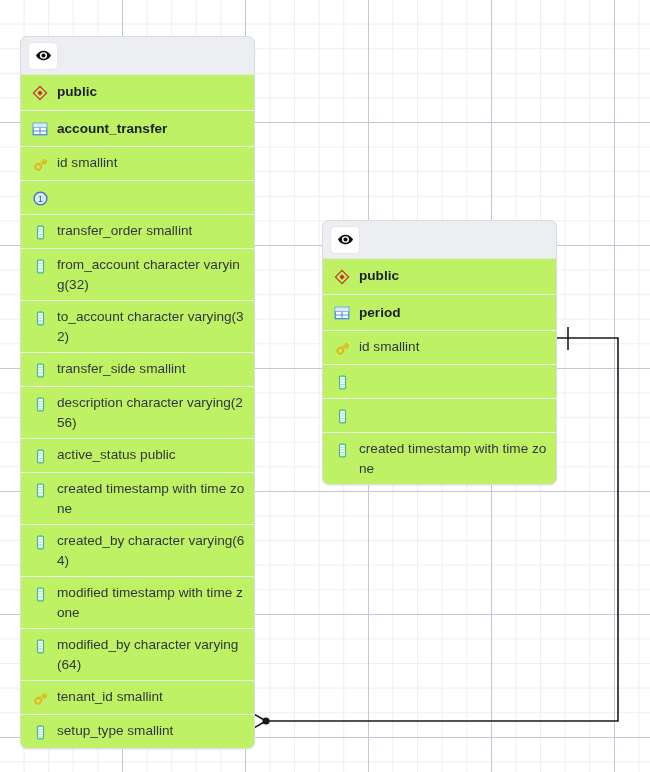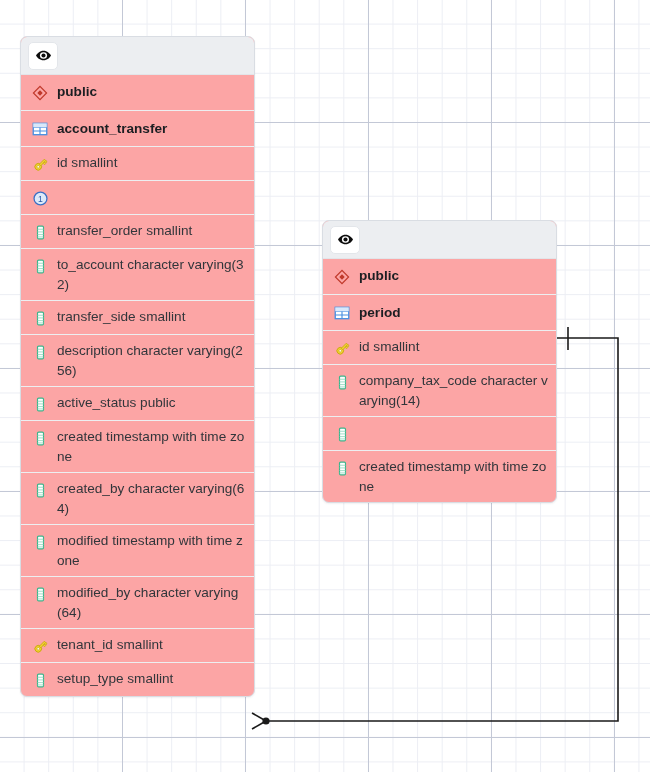--- a/index.html
+++ b/index.html
@@ -19,21 +19,21 @@
       linear-gradient(to bottom, #eceef4 1px, transparent 1px);
     background-size:123px 123px,123px 123px,24.6px 24.6px,24.6px 24.6px;
     background-position:-1px -1px,-1px -1px,-1px -1px,-1px -1px;
   }
   
   #links{position:absolute;left:0;top:0;width:650px;height:772px;}
 
   
   .entity{
     position:absolute;
-    background:#fca5a5;
+    background:#bef264;
     border:1px solid #d9dde3;
     border-radius:7px;
     box-shadow:0 1px 2px rgba(16,24,40,.06);
     overflow:hidden;
   }
   .entity-header{
     background:#eceef1;
     border-bottom:1px solid #e2e5e9;
     height:37px;
     display:flex;align-items:center;
@@ -160,20 +160,32 @@
         <rect x="4.4" y="1.3" width="7.2" height="15.4" rx="1.4" fill="#ffffff" stroke="#3cb48a" stroke-width="1.4"></rect>
         <line x1="4.4" y1="5.1" x2="11.6" y2="5.1" stroke="#8fd7bd" stroke-width="1"></line>
         <line x1="4.4" y1="8.3" x2="11.6" y2="8.3" stroke="#8fd7bd" stroke-width="1"></line>
         <line x1="4.4" y1="11.5" x2="11.6" y2="11.5" stroke="#8fd7bd" stroke-width="1"></line>
         <line x1="4.4" y1="14.3" x2="11.6" y2="14.3" stroke="#8fd7bd" stroke-width="1"></line>
       </svg>
     </span>
     <span class="txt">transfer_order smallint</span>
   </div>
 
+  <div class="row">
+    <span class="ico">
+      <svg width="15" height="15" viewBox="0 0 16 18">
+        <rect x="4.4" y="1.3" width="7.2" height="15.4" rx="1.4" fill="#ffffff" stroke="#3cb48a" stroke-width="1.4"></rect>
+        <line x1="4.4" y1="5.1" x2="11.6" y2="5.1" stroke="#8fd7bd" stroke-width="1"></line>
+        <line x1="4.4" y1="8.3" x2="11.6" y2="8.3" stroke="#8fd7bd" stroke-width="1"></line>
+        <line x1="4.4" y1="11.5" x2="11.6" y2="11.5" stroke="#8fd7bd" stroke-width="1"></line>
+        <line x1="4.4" y1="14.3" x2="11.6" y2="14.3" stroke="#8fd7bd" stroke-width="1"></line>
+      </svg>
+    </span>
+    <span class="txt">from_account character varying(32)</span>
+  </div>
 
   <div class="row">
     <span class="ico">
       <svg width="15" height="15" viewBox="0 0 16 18">
         <rect x="4.4" y="1.3" width="7.2" height="15.4" rx="1.4" fill="#ffffff" stroke="#3cb48a" stroke-width="1.4"></rect>
         <line x1="4.4" y1="5.1" x2="11.6" y2="5.1" stroke="#8fd7bd" stroke-width="1"></line>
         <line x1="4.4" y1="8.3" x2="11.6" y2="8.3" stroke="#8fd7bd" stroke-width="1"></line>
         <line x1="4.4" y1="11.5" x2="11.6" y2="11.5" stroke="#8fd7bd" stroke-width="1"></line>
         <line x1="4.4" y1="14.3" x2="11.6" y2="14.3" stroke="#8fd7bd" stroke-width="1"></line>
       </svg>
@@ -353,21 +365,20 @@
   <div class="row">
     <span class="ico">
       <svg width="15" height="15" viewBox="0 0 16 18">
         <rect x="4.4" y="1.3" width="7.2" height="15.4" rx="1.4" fill="#ffffff" stroke="#3cb48a" stroke-width="1.4"></rect>
         <line x1="4.4" y1="5.1" x2="11.6" y2="5.1" stroke="#8fd7bd" stroke-width="1"></line>
         <line x1="4.4" y1="8.3" x2="11.6" y2="8.3" stroke="#8fd7bd" stroke-width="1"></line>
         <line x1="4.4" y1="11.5" x2="11.6" y2="11.5" stroke="#8fd7bd" stroke-width="1"></line>
         <line x1="4.4" y1="14.3" x2="11.6" y2="14.3" stroke="#8fd7bd" stroke-width="1"></line>
       </svg>
     </span>
-    <span class="txt">company_tax_code character varying(14)</span>
   </div>
 
   <div class="row">
     <span class="ico">
       <svg width="15" height="15" viewBox="0 0 16 18">
         <rect x="4.4" y="1.3" width="7.2" height="15.4" rx="1.4" fill="#ffffff" stroke="#3cb48a" stroke-width="1.4"></rect>
         <line x1="4.4" y1="5.1" x2="11.6" y2="5.1" stroke="#8fd7bd" stroke-width="1"></line>
         <line x1="4.4" y1="8.3" x2="11.6" y2="8.3" stroke="#8fd7bd" stroke-width="1"></line>
         <line x1="4.4" y1="11.5" x2="11.6" y2="11.5" stroke="#8fd7bd" stroke-width="1"></line>
         <line x1="4.4" y1="14.3" x2="11.6" y2="14.3" stroke="#8fd7bd" stroke-width="1"></line>

